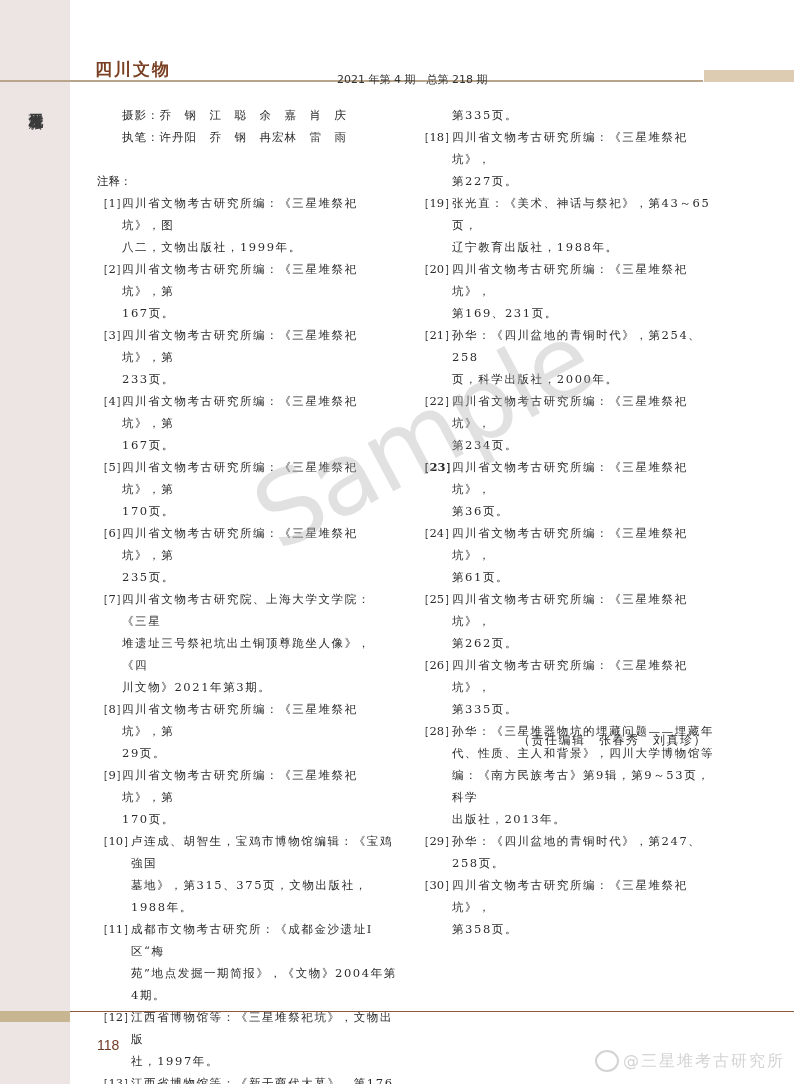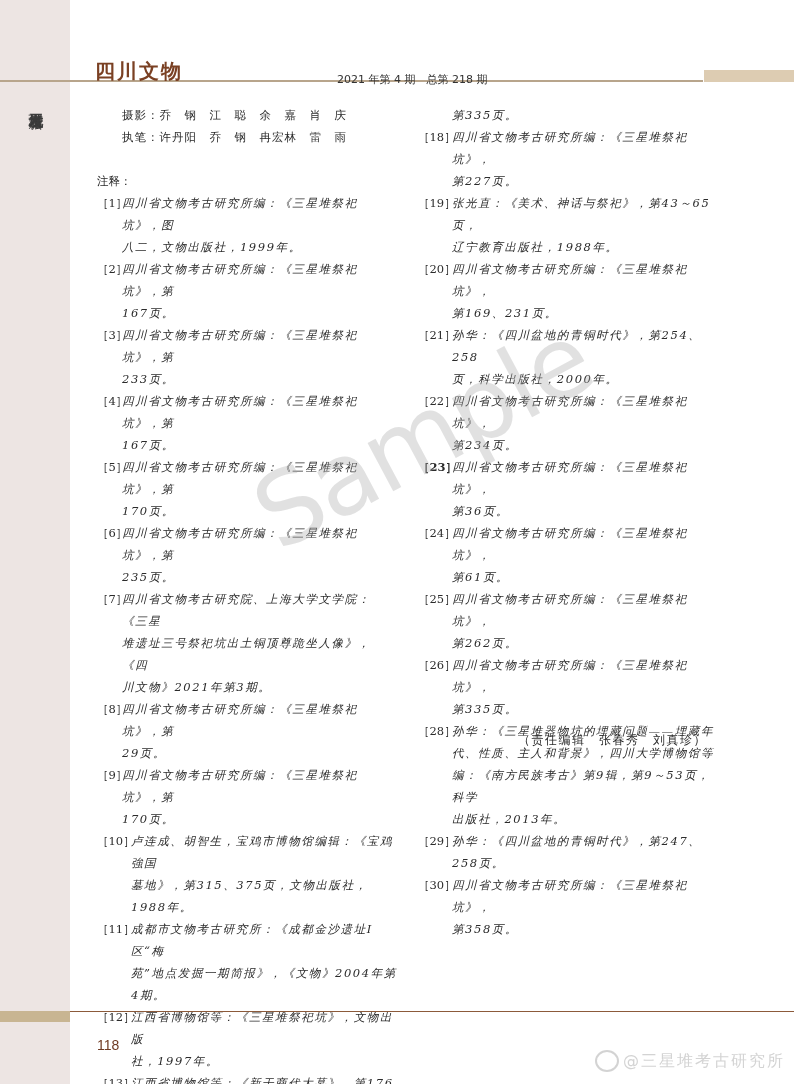--- a/index.html
+++ b/index.html
@@ -18,39 +18,39 @@
     writing-mode:vertical-rl; letter-spacing:0px;
     font-family:"DejaVu Serif", serif;
   }
   .header-rule {
     position:absolute; left:0; top:80px; width:703px; height:2px; background:#b8a58c;
   }
   .header-tab {
     position:absolute; left:704px; top:70px; width:90px; height:12px; background:#ddccb2;
   }
   .logo {
-    position:absolute; left:95px; top:58px; font-size:20px; font-weight:bold;
+    position:absolute; left:95px; top:58px; font-size:17px; font-weight:bold;
     color:#7a4023; letter-spacing:2px; font-family:"DejaVu Sans", sans-serif;
   }
   .issue {
     position:absolute; left:337px; top:64px; font-size:11px; color:#333;
     font-family:"DejaVu Sans", sans-serif;
     margin-top:8px;
   }
   .col {
     position:absolute; top:104px; font-size:11.5px; line-height:22px; color:#2b2b2b;
   }
   .col-left { left:97px; width:300px; }
   .col-right { left:418px; width:300px; }
   .credit { padding-left:25px; letter-spacing:1px; }
   .notes-label { margin-top:22px; padding-left:0; }
   .note { display:flex; }
   .note .num { flex:0 0 auto; width:25px; white-space:nowrap; letter-spacing:0; }
   .note .txt { flex:1; letter-spacing:1.6px; }
-  .note .txt .ln { display:block;font-style:italic; }
+  .note .txt .ln { display:block; }
   .editors {
     position:absolute; left:518px; top:732px; font-size:12px; letter-spacing:1.5px; color:#2b2b2b;
   }
   .watermark {
     position:absolute; left:235px; top:470px; font-size:100px; color:rgba(170,170,170,0.35);
     font-family:"DejaVu Sans", sans-serif; transform:rotate(-28deg); transform-origin:left top;
     letter-spacing:-2px; pointer-events:none;
   }
   .footer-rule {
     position:absolute; left:70px; top:1011px; width:724px; height:1px; background:#8c5a3a;

